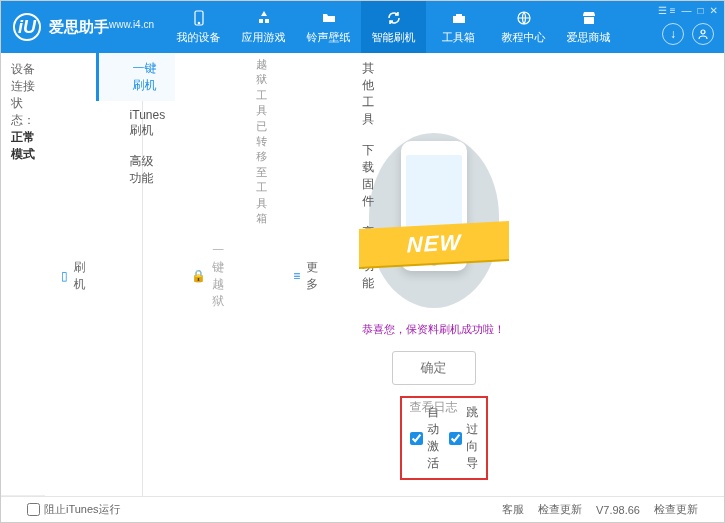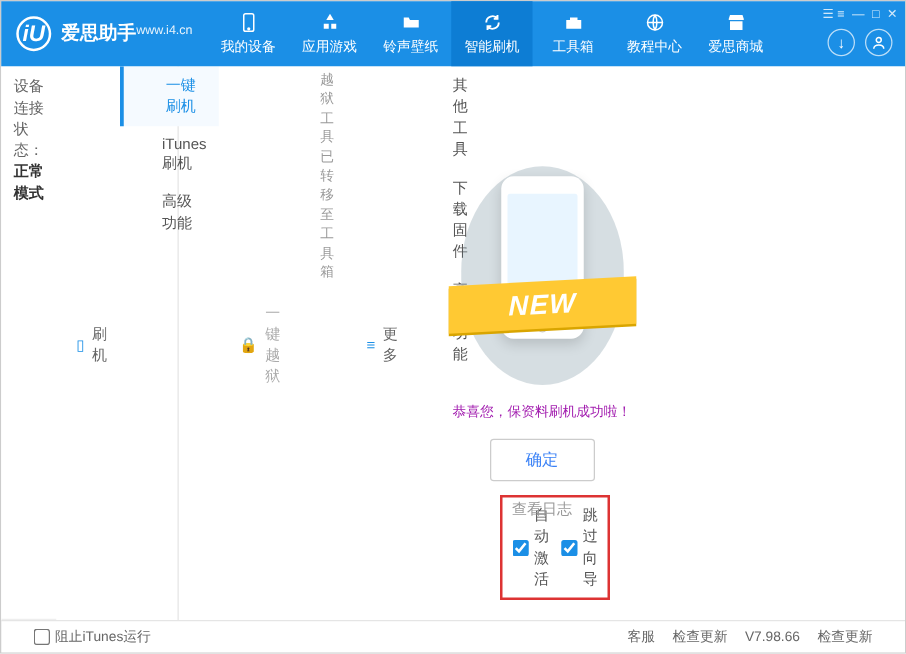--- a/index.html
+++ b/index.html
@@ -35,21 +35,21 @@
 .cb-row label{display:flex;align-items:center;gap:4px;color:#555;cursor:pointer}
 .cb-row input{accent-color:#1b8fe6}
 .main{flex:1;display:flex;flex-direction:column;align-items:center;justify-content:center;gap:14px;position:relative}
 .phone-ill{width:130px;height:175px;position:relative}
 .phone-bg{position:absolute;inset:0;background:#5a7a8a;border-radius:50%/48%;opacity:.25}
 .phone-body{position:absolute;left:32px;top:8px;width:66px;height:130px;background:#fff;border-radius:10px;box-shadow:0 4px 10px rgba(0,0,0,.15)}
 .phone-screen{position:absolute;left:5px;top:14px;right:5px;bottom:18px;background:#e8f5ff;border-radius:2px}
 .phone-home{position:absolute;bottom:5px;left:50%;transform:translateX(-50%);width:9px;height:9px;border:1px solid #ccc;border-radius:50%}
 .ribbon{position:absolute;left:-10px;right:-10px;top:92px;height:38px;background:#ffc933;transform:skewY(-3deg);display:flex;align-items:center;justify-content:center;color:#fff;font-weight:900;font-style:italic;font-size:22px;letter-spacing:1px;box-shadow:0 2px 0 #d9a500}
 .msg{font-size:11px;color:#a21caf}
-.ok-btn{border:1px solid #ccc;background:#fff;padding:7px 28px;border-radius:3px;cursor:pointer;font-size:13px;color:#3b82f6}
+.ok-btn{border:1px solid #ccc;background:#fff;padding:7px 28px;border-radius:3px;cursor:pointer;font-size:13px;color:#737373}
 .log-link{color:#999;font-size:12px;cursor:pointer}
 .footer{height:26px;border-top:1px solid #e5e5e5;display:flex;align-items:center;padding:0 26px;font-size:11px;color:#666;gap:14px}
 .footer .sp{flex:1}
 .footer label{display:flex;align-items:center;gap:4px;cursor:pointer}
 .f-link{cursor:pointer}
 svg{display:block}
 </style>
 </head>
 <body>
 

